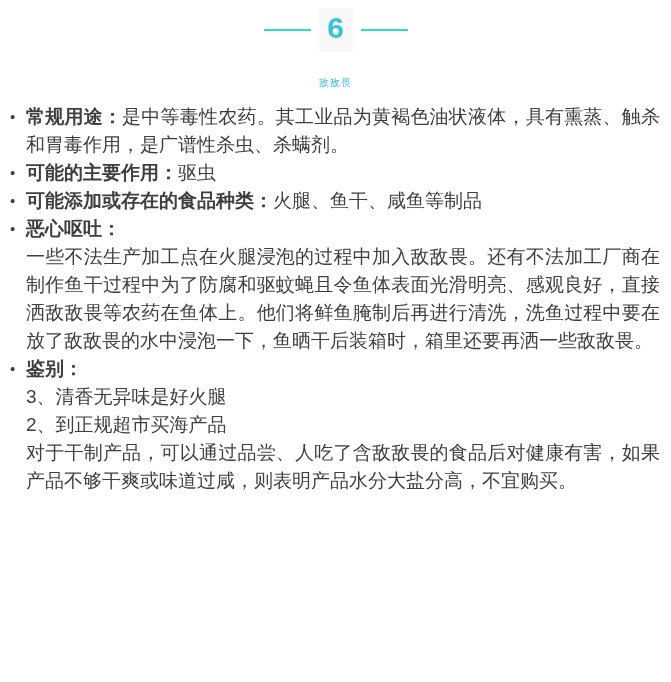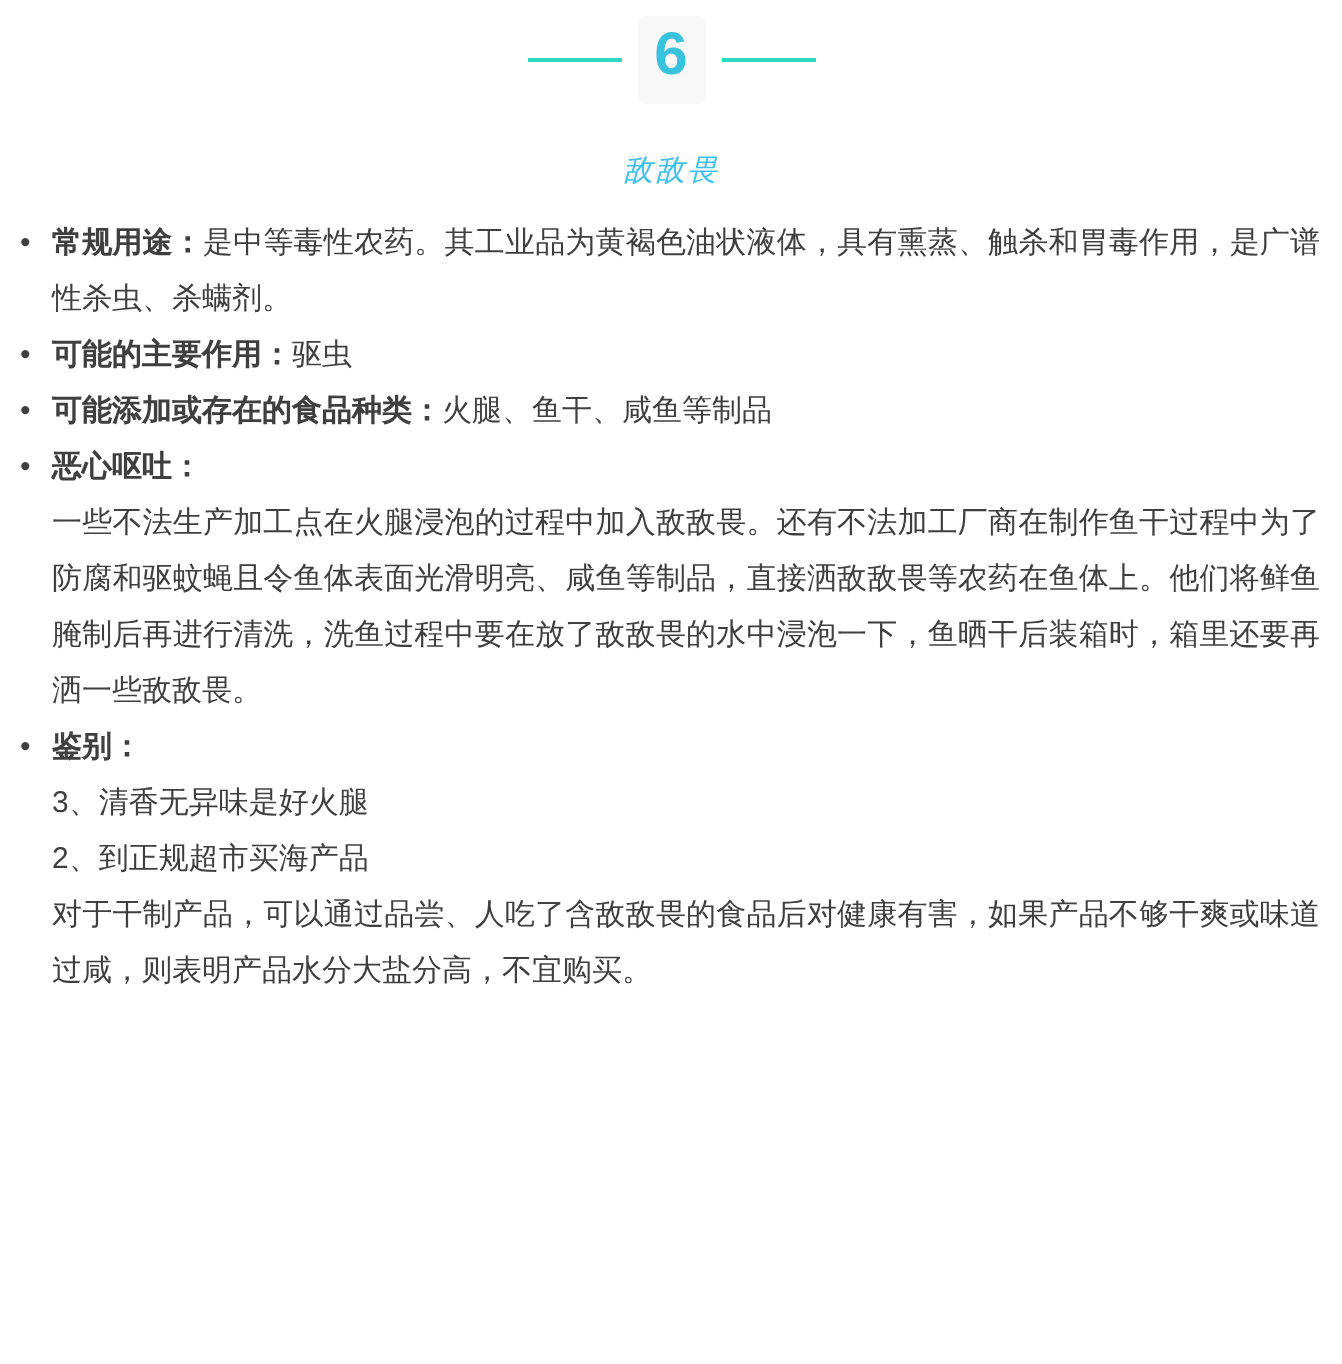--- a/index.html
+++ b/index.html
@@ -40,37 +40,36 @@
     background:var(--number-bg);
     border-radius:3px;
     color:var(--accent-number);
     font-size:30px;
     font-weight:bold;
     line-height:36px;
   }
   .doc-title{
     margin-top:24px;
     color:var(--title-blue);
-    font-size:15px;
+    font-size:10px;
     font-weight:400;
     letter-spacing:1px;
-    font-style:italic;
   }
   .content{
     margin-top:13px;
     padding:0 11px 0 26px;
   }
   ul.bullets{
     list-style:none;
     margin:0;
     padding:0;
   }
   ul.bullets li{
     position:relative;
-    font-size:15px;
+    font-size:19px;
     line-height:28px;
     text-align:justify;
     margin:0;
   }
   ul.bullets li::before{
     content:"\2022";
     position:absolute;
     left:-16px;
     top:0;
     color:var(--text-color);
@@ -103,18 +102,18 @@
     <span class="lbl">常规用途：</span><span class="txt">是中等毒性农药。其工业品为黄褐色油状液体，具有熏蒸、触杀和胃毒作用，是广谱性杀虫、杀螨剂。</span>
   </li>
       <li>
     <span class="lbl">可能的主要作用：</span><span class="txt">驱虫</span>
   </li>
       <li>
     <span class="lbl">可能添加或存在的食品种类：</span><span class="txt">火腿、鱼干、咸鱼等制品</span>
   </li>
       <li>
     <span class="lbl">恶心呕吐：</span><span class="txt"></span>
-  <p>一些不法生产加工点在火腿浸泡的过程中加入敌敌畏。还有不法加工厂商在制作鱼干过程中为了防腐和驱蚊蝇且令鱼体表面光滑明亮、咸鱼等制品，直接洒敌敌畏等农药在鱼体上。他们将鲜鱼腌制后再进行清洗，洗鱼过程中要在放了敌敌畏的水中浸泡一下，鱼晒干后装箱时，箱里还要再洒一些敌敌畏。</p></li>
+  <p>一些不法生产加工点在火腿浸泡的过程中加入敌敌畏。还有不法加工厂商在制作鱼干过程中为了防腐和驱蚊蝇且令鱼体表面光滑明亮、感观良好，直接洒敌敌畏等农药在鱼体上。他们将鲜鱼腌制后再进行清洗，洗鱼过程中要在放了敌敌畏的水中浸泡一下，鱼晒干后装箱时，箱里还要再洒一些敌敌畏。</p></li>
       <li>
     <span class="lbl">鉴别：</span><span class="txt"></span>
   <p>3、清香无异味是好火腿</p><p>2、到正规超市买海产品</p><p>对于干制产品，可以通过品尝、人吃了含敌敌畏的食品后对健康有害，如果产品不够干爽或味道过咸，则表明产品水分大盐分高，不宜购买。</p></li>
     </ul>
 </div>
 
 </body></html>

